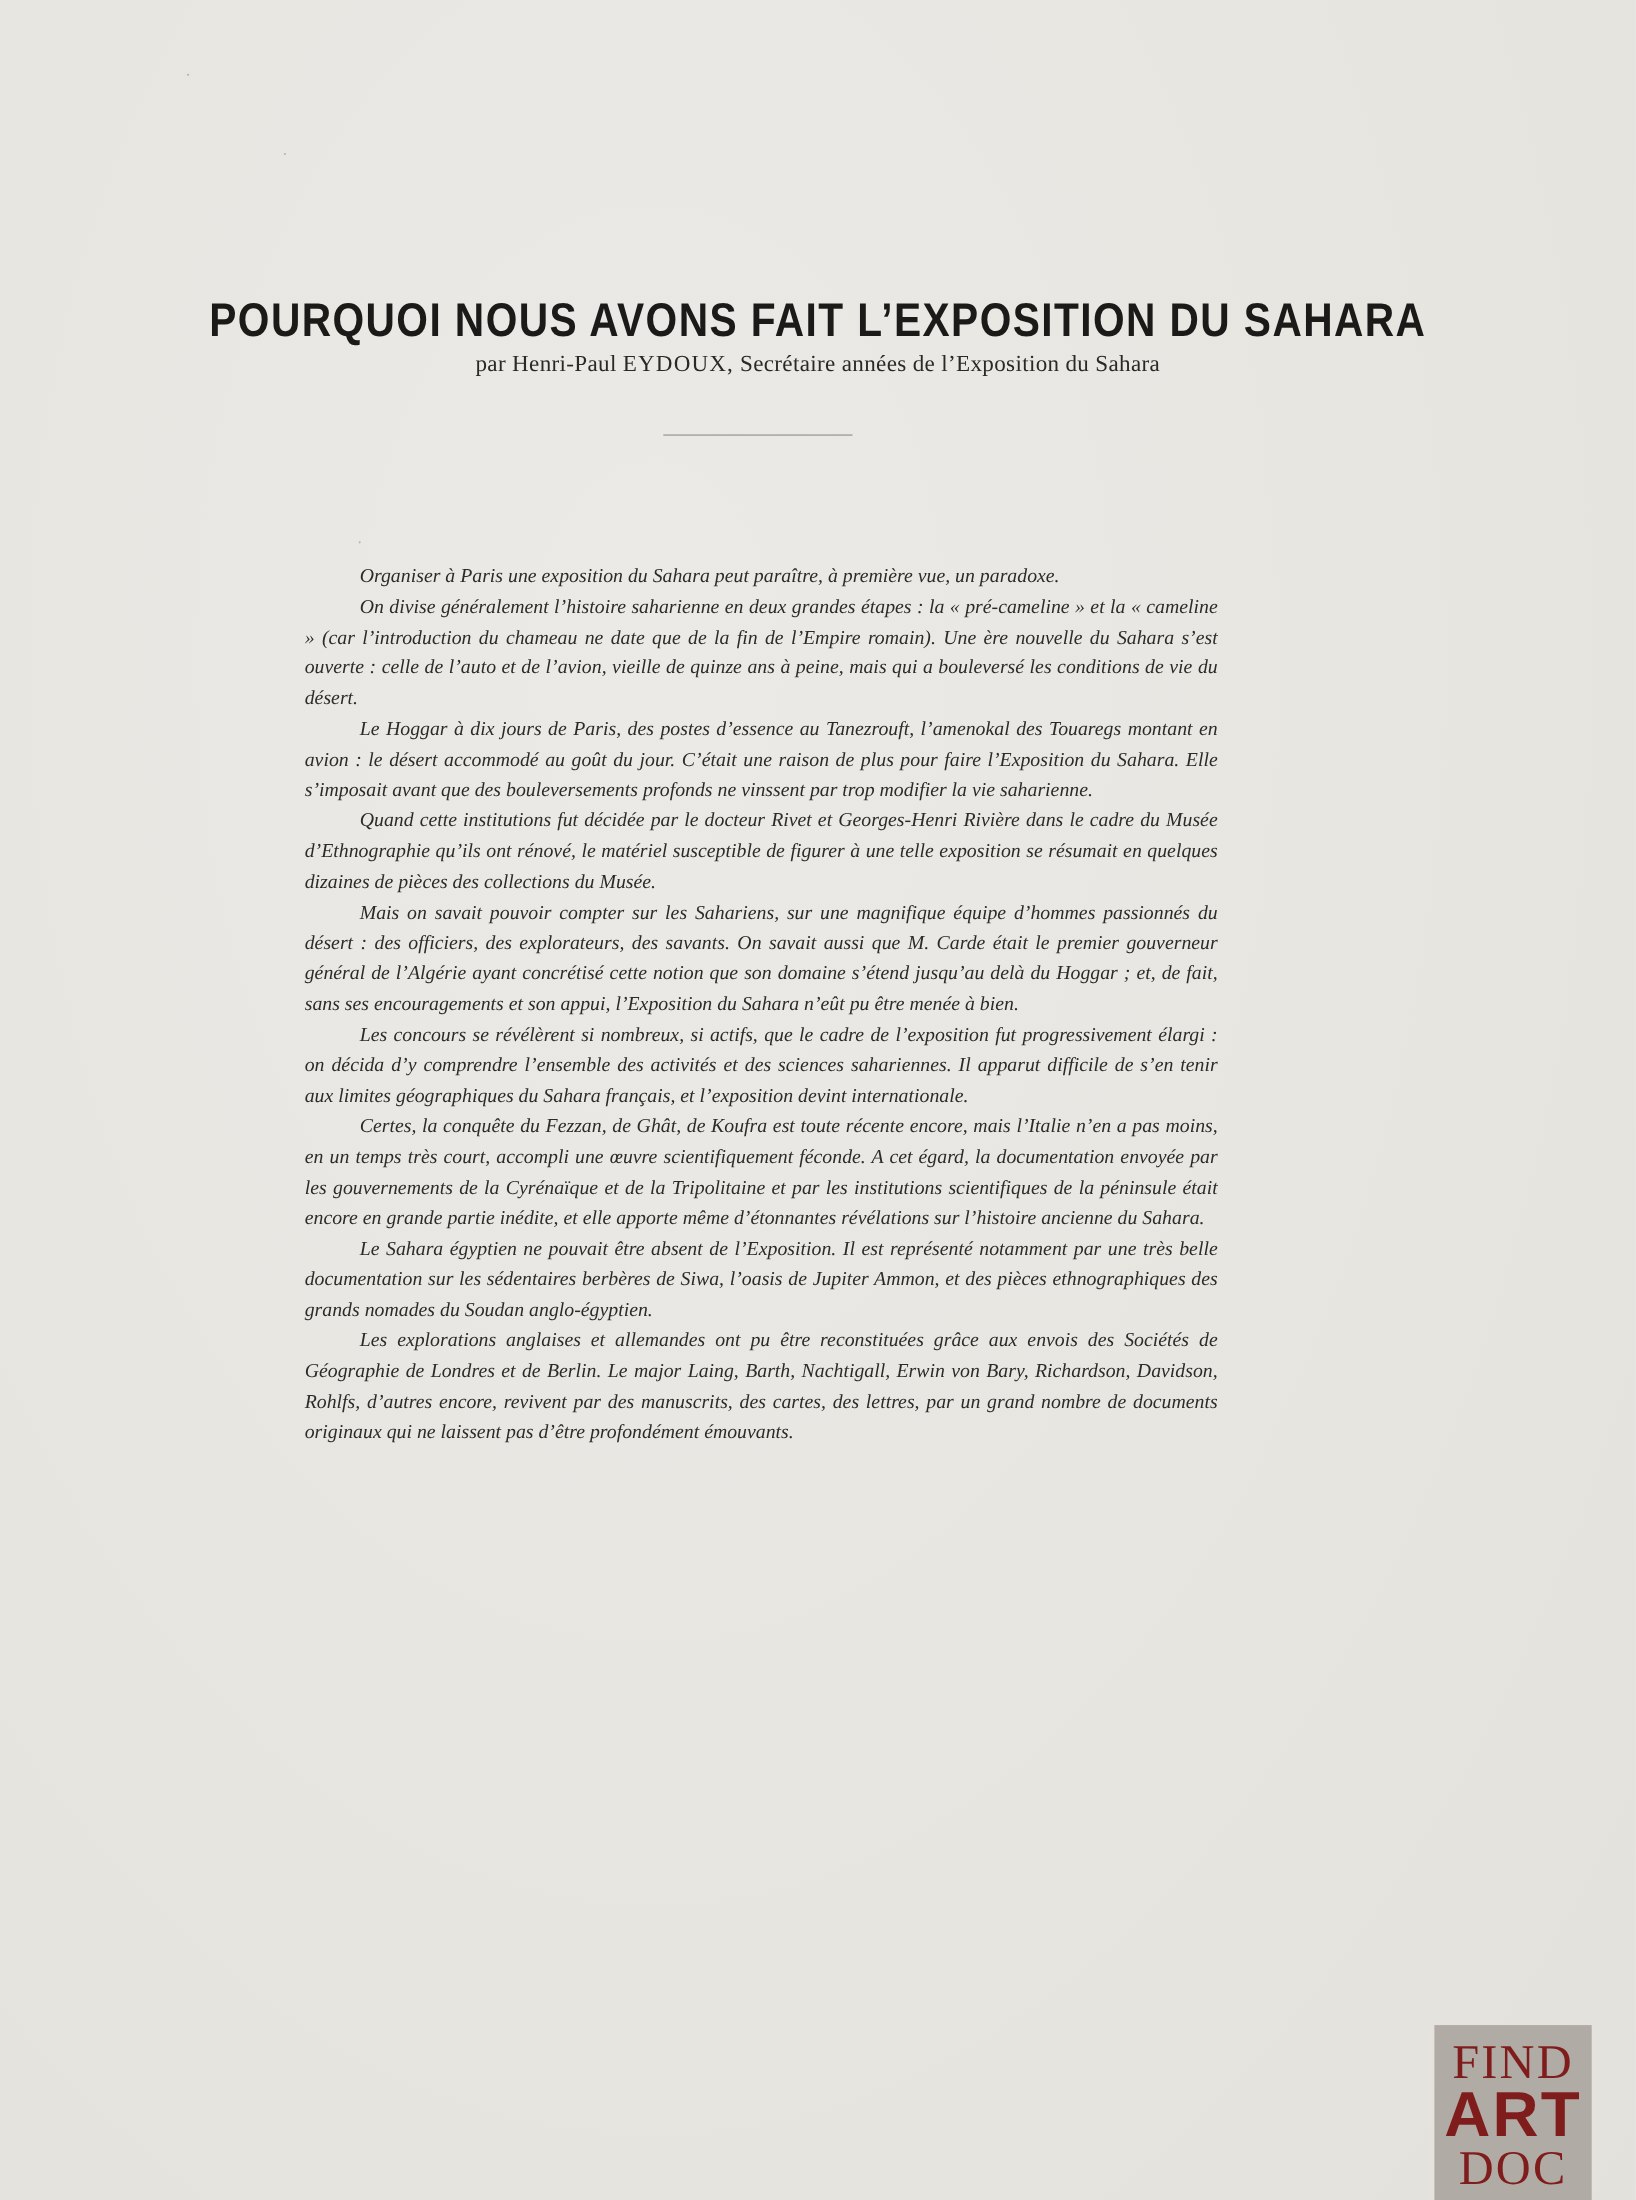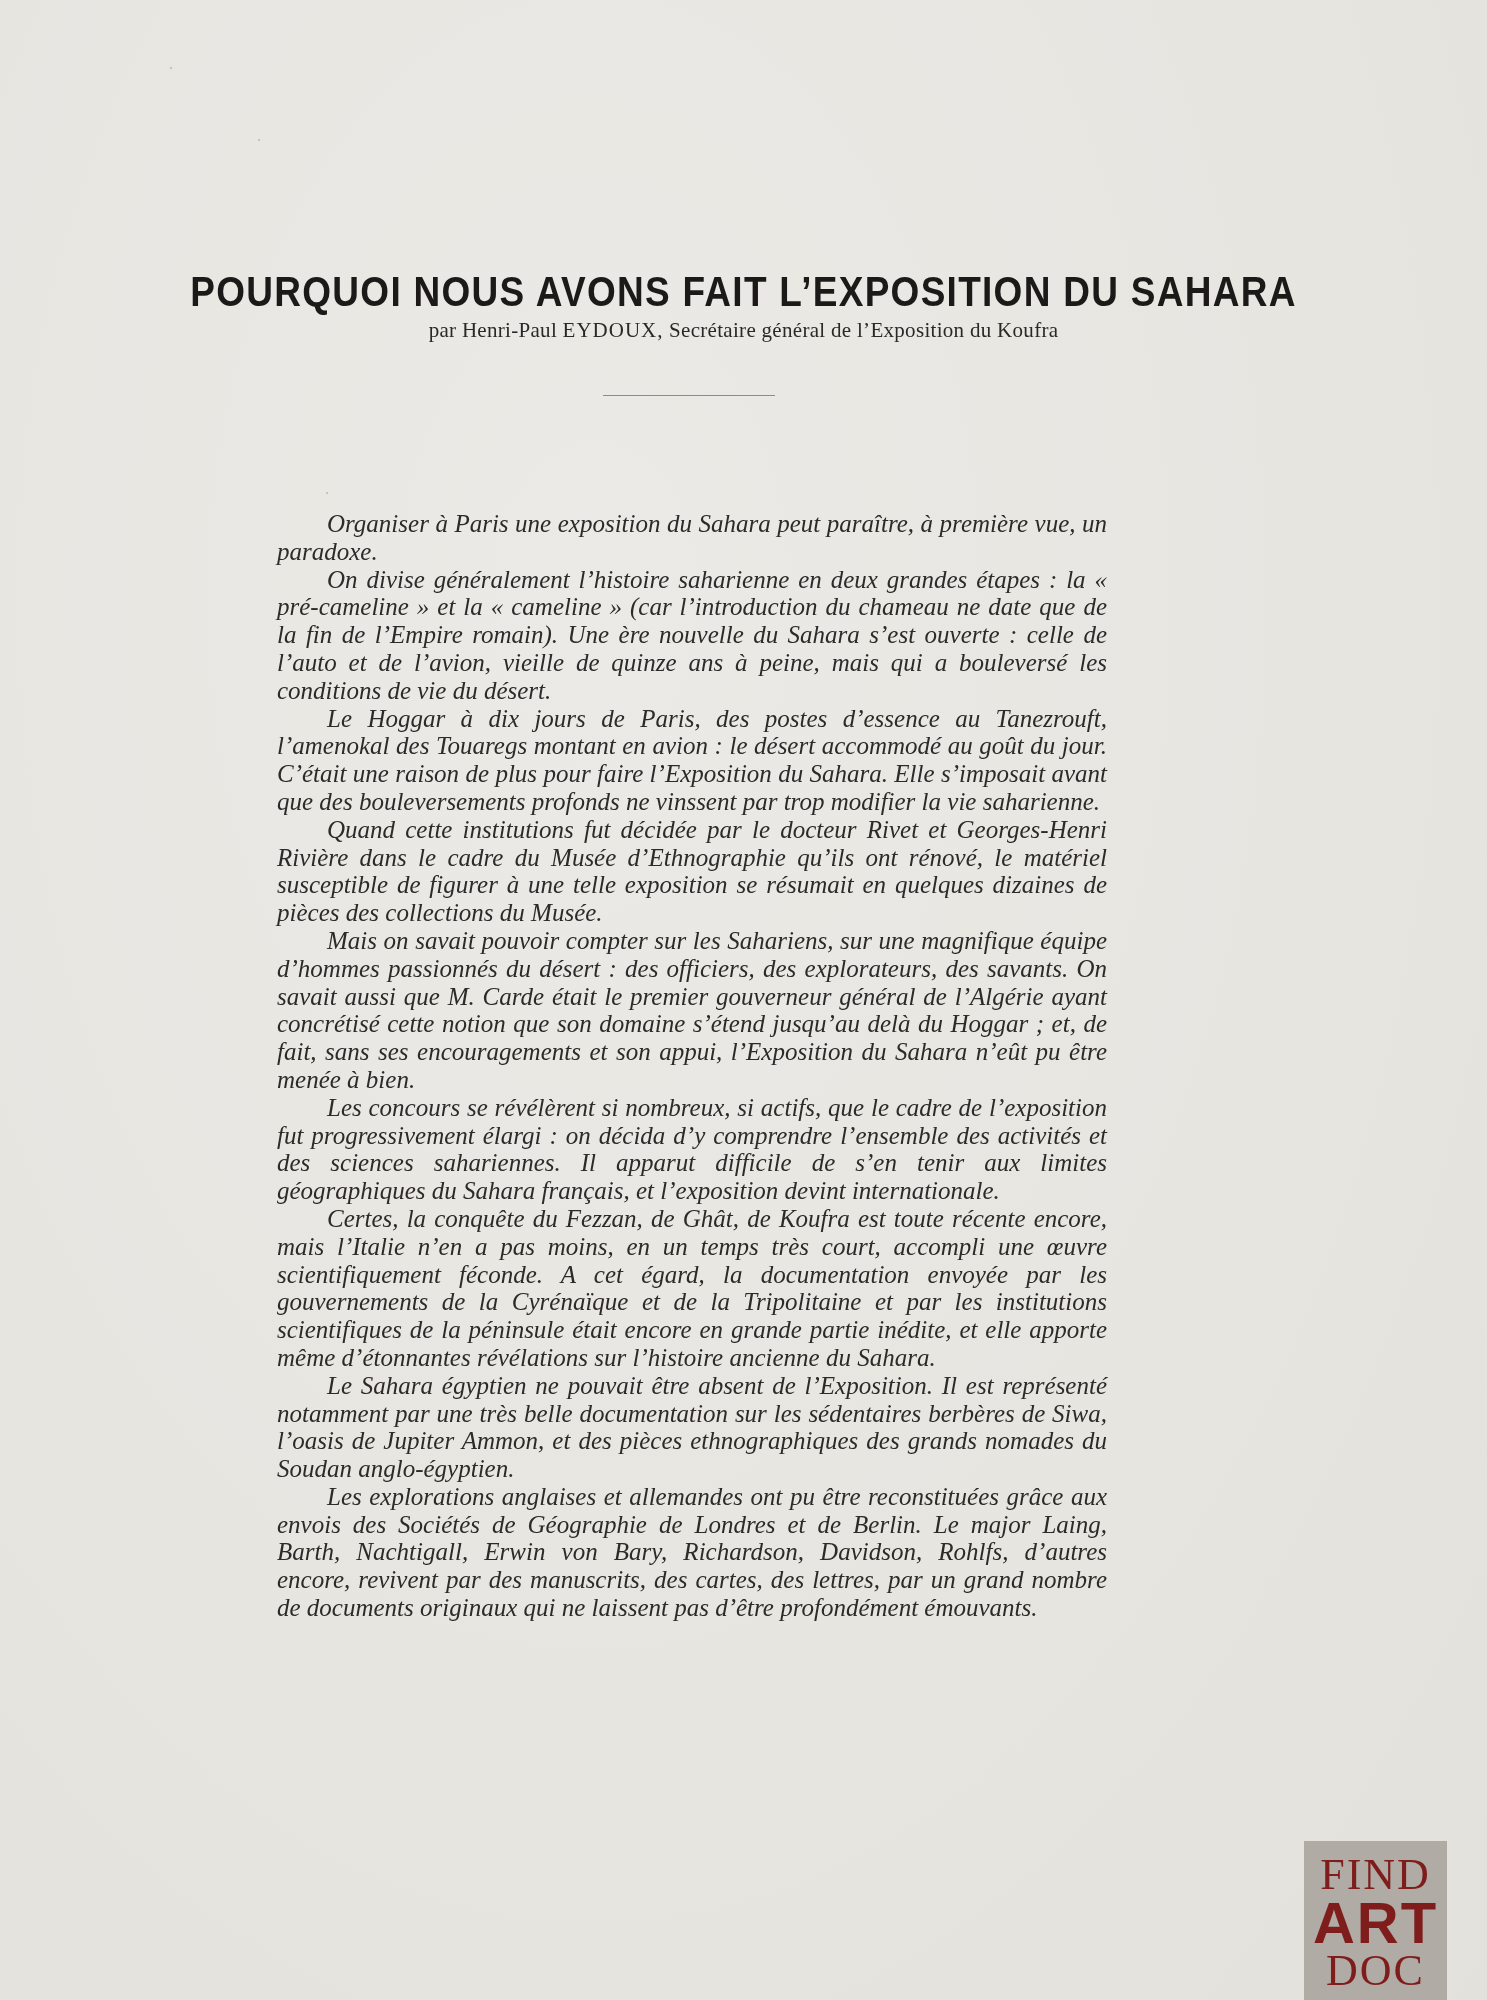--- a/index.html
+++ b/index.html
@@ -57,21 +57,21 @@
       width: 172px;
       height: 0;
       border-top: 1.5px solid #8f8c88;
     }
     .body-text {
       position: absolute;
       left: 277px;
       top: 510px;
       width: 830px;
       font-style: italic;
-      font-size: 25px;
+      font-size: 18px;
       line-height: 27.8px;
       color: #2d2b29;
       text-align: justify;
     }
     .body-text p {
       margin: 0;
       text-indent: 50px;
       hyphens: manual;
     }
     .watermark {
@@ -116,21 +116,21 @@
 </head>
 <body>
 
 <div class="page"></div>
 
 <h1 class="title">POURQUOI NOUS AVONS FAIT L’EXPOSITION DU SAHARA</h1>
 
 <div class="byline">
   <span>par Henri-Paul</span>
   <span class="author">EYDOUX,</span>
-  <span>Secrétaire général de l’Exposition du Koufra</span>
+  <span>Secrétaire années de l’Exposition du Sahara</span>
 </div>
 
 <div class="rule"></div>
 
 <div class="body-text">
   <p>Organiser à Paris une exposition du Sahara peut paraître, à pre­mière vue, un paradoxe.</p>
   <p>On divise généralement l’histoire saharienne en deux grandes étapes : la « pré-cameline » et la « cameline » (car l’introduction du chameau ne date que de la fin de l’Empire romain). Une ère nouvelle du Sahara s’est ouverte : celle de l’auto et de l’avion, vieille de quinze ans à peine, mais qui a bouleversé les conditions de vie du désert.</p>
   <p>Le Hoggar à dix jours de Paris, des postes d’essence au Tanezrouft, l’amenokal des Touaregs montant en avion : le désert accommodé au goût du jour. C’était une raison de plus pour faire l’Exposition du Sahara. Elle s’imposait avant que des bouleversements profonds ne vinssent par trop modifier la vie saharienne.</p>
   <p>Quand cette institutions fut décidée par le docteur Rivet et Georges-Henri Rivière dans le cadre du Musée d’Ethnographie qu’ils ont rénové, le matériel susceptible de figurer à une telle exposition se résu­mait en quelques dizaines de pièces des collections du Musée.</p>
   <p>Mais on savait pouvoir compter sur les Sahariens, sur une magni­fique équipe d’hommes passionnés du désert : des officiers, des explora­teurs, des savants. On savait aussi que M. Carde était le premier gouver­neur général de l’Algérie ayant concrétisé cette notion que son domaine s’étend jusqu’au delà du Hoggar ; et, de fait, sans ses encouragements et son appui, l’Exposition du Sahara n’eût pu être menée à bien.</p>

